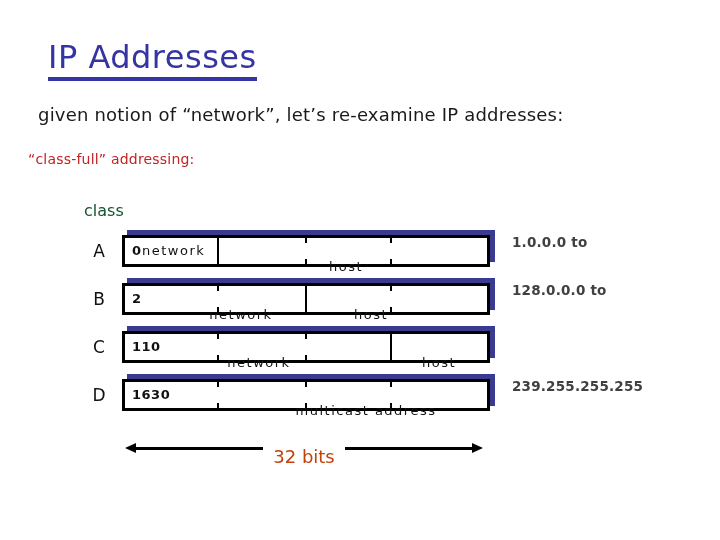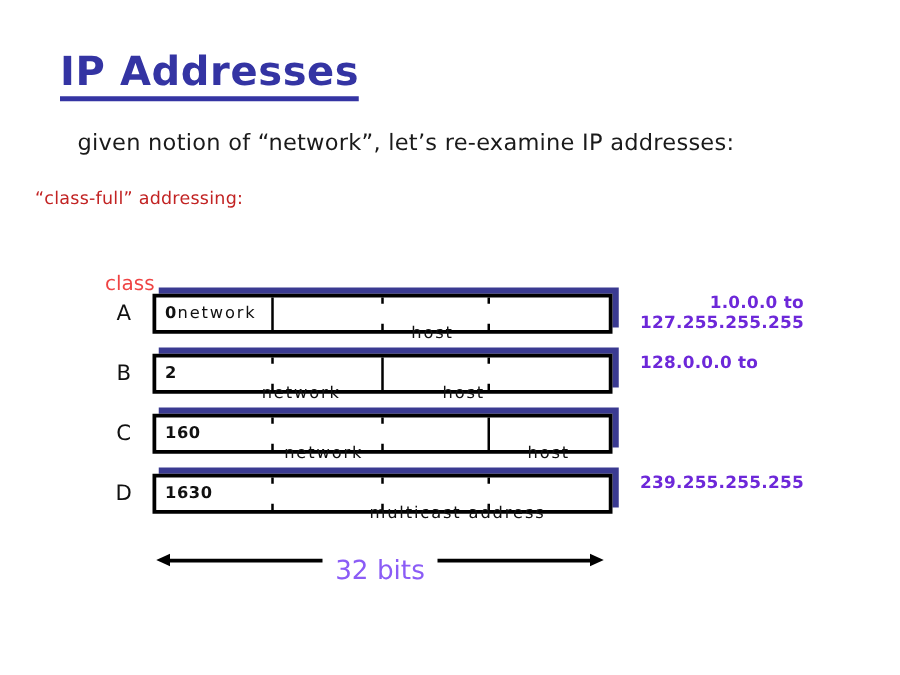--- a/index.html
+++ b/index.html
@@ -2,34 +2,34 @@
 <html><head>
 <meta charset="utf-8">
 <style>
   html,body{margin:0;padding:0;background:#fff;}
   .slide{
     position:relative;width:720px;height:540px;background:#ffffff;overflow:hidden;
     font-family:"DejaVu Sans", sans-serif;color:#111;
   }
   .title{
     position:absolute;left:48px;top:40px;
-    font-size:32px;font-weight:700;color:#3434a3;
+    font-size:32px;font-weight:400;color:#3434a3;
     border-bottom:4px solid #3434a3;padding-bottom:2px;line-height:1.1;
     letter-spacing:0.5px;
   }
   .intro{
     position:absolute;left:38px;top:104px;
-    font-size:18px;color:#1a1a1a;letter-spacing:0.2px;white-space:nowrap;margin-left:24px;
+    font-size:18px;color:#1a1a1a;letter-spacing:0.2px;white-space:nowrap;
   }
   .subheading{
     position:absolute;left:28px;top:151px;
     font-size:14px;color:#c22323;letter-spacing:0.2px;white-space:nowrap;
   }
   .class-label{
-    position:absolute;left:84px;top:201px;font-size:16px;color:#ef4444;margin-top:16px;
+    position:absolute;left:84px;top:201px;font-size:16px;color:#14532d;
   }
   .row{position:absolute;left:0;width:720px;height:32px;}
   .letter{
     position:absolute;left:86px;top:0;width:26px;height:32px;
     text-align:center;line-height:32px;font-size:17px;color:#111;
   }
   .box{
     position:absolute;left:122px;top:0;width:362px;height:26px;
     background:#fff;border:3px solid #000;
     box-shadow:5px -5px 0 0 #3a3a91;
@@ -42,37 +42,37 @@
     position:absolute;top:0;height:34px;line-height:26px;
     font-size:13px;font-weight:400;letter-spacing:1.5px;white-space:nowrap;
   }
   .fld.c{transform:translateX(-50%);margin-top:16px;}
   .divider{position:absolute;top:0;bottom:0;width:2px;background:#000;}
   .tick{position:absolute;width:2px;height:5px;background:#000;}
   .tick.top{top:0;}
   .tick.bot{bottom:0;}
   .range{
     position:absolute;left:512px;top:-1px;
-    font-size:13.5px;font-weight:700;line-height:16px;color:#6d28d9;
-    letter-spacing:0.2px;white-space:nowrap;text-align:right;
+    font-size:13.5px;font-weight:700;line-height:16px;color:#404040;
+    letter-spacing:0.2px;white-space:nowrap;
   }
   .bits-arrow{
     position:absolute;left:125px;top:438px;width:358px;height:20px;
     display:flex;align-items:center;
   }
   .arrow-line{flex:1;height:3px;background:#000;}
   .arrowhead-left{
     width:0;height:0;border-top:5px solid transparent;border-bottom:5px solid transparent;
     border-right:11px solid #000;
   }
   .arrowhead-right{
     width:0;height:0;border-top:5px solid transparent;border-bottom:5px solid transparent;
     border-left:11px solid #000;
   }
-  .bits-text{padding:0 10px;font-size:21px;color:#8b5cf6;white-space:nowrap;margin-top:16px;}
+  .bits-text{padding:0 10px;font-size:18px;color:#c2410c;white-space:nowrap;margin-top:16px;}
 </style>
 </head>
 <body>
 
 <div class="slide">
 
   <div class="title">IP Addresses</div>
 
   <div class="intro">given notion of “network”, let’s re-examine IP addresses:</div>
 
@@ -87,21 +87,20 @@
       <span class="fld" style="left:17px">network</span>
       <span class="divider" style="left:92px"></span>
       <span class="tick top" style="left:180px"></span>
       <span class="tick bot" style="left:180px"></span>
       <span class="tick top" style="left:265px"></span>
       <span class="tick bot" style="left:265px"></span>
       <span class="fld c" style="left:221px">host</span>
     </div>
     <div class="range">
       <div>1.0.0.0 to</div>
-      <div>127.255.255.255</div>
     </div>
   </div>
 
   <div class="row" style="top:283px">
     <div class="letter">B</div>
     <div class="box">
       <span class="bits">2</span>
       <span class="fld c" style="left:116px">network</span>
       <span class="divider" style="left:180px"></span>
       <span class="tick top" style="left:92px"></span>
@@ -111,21 +110,21 @@
       <span class="fld c" style="left:246px">host</span>
     </div>
     <div class="range">
       <div>128.0.0.0 to</div>
     </div>
   </div>
 
   <div class="row" style="top:331px">
     <div class="letter">C</div>
     <div class="box">
-      <span class="bits">160</span>
+      <span class="bits">110</span>
       <span class="fld c" style="left:134px">network</span>
       <span class="tick top" style="left:92px"></span>
       <span class="tick bot" style="left:92px"></span>
       <span class="tick top" style="left:180px"></span>
       <span class="tick bot" style="left:180px"></span>
       <span class="divider" style="left:265px"></span>
       <span class="fld c" style="left:314px">host</span>
     </div>
   </div>
 

